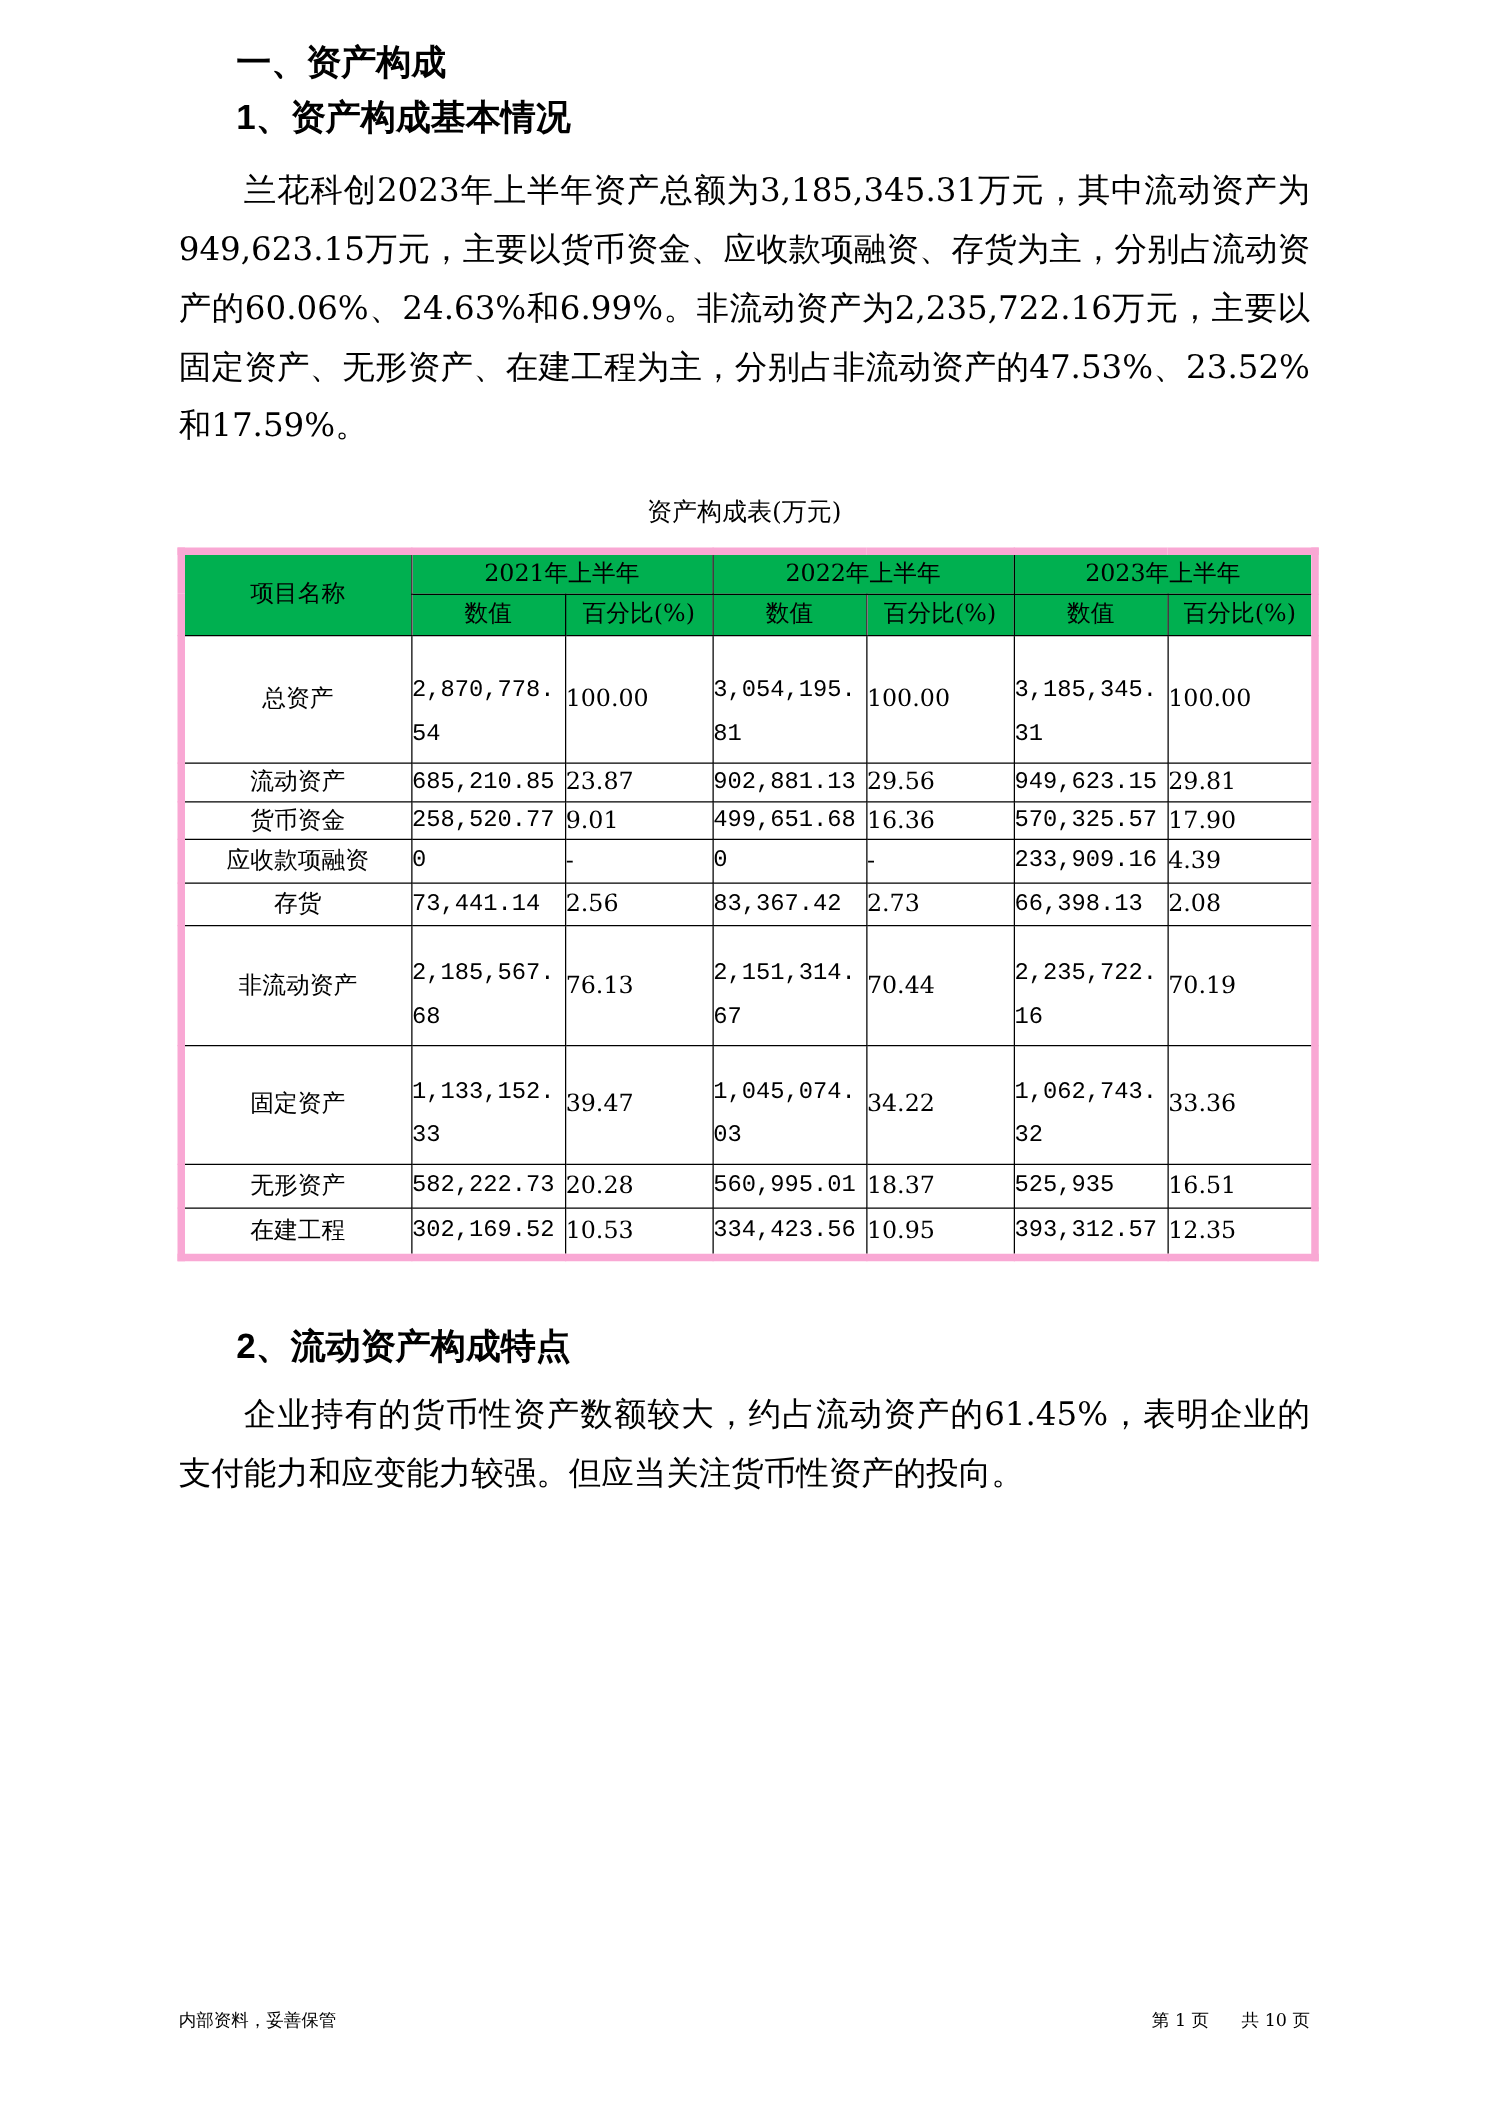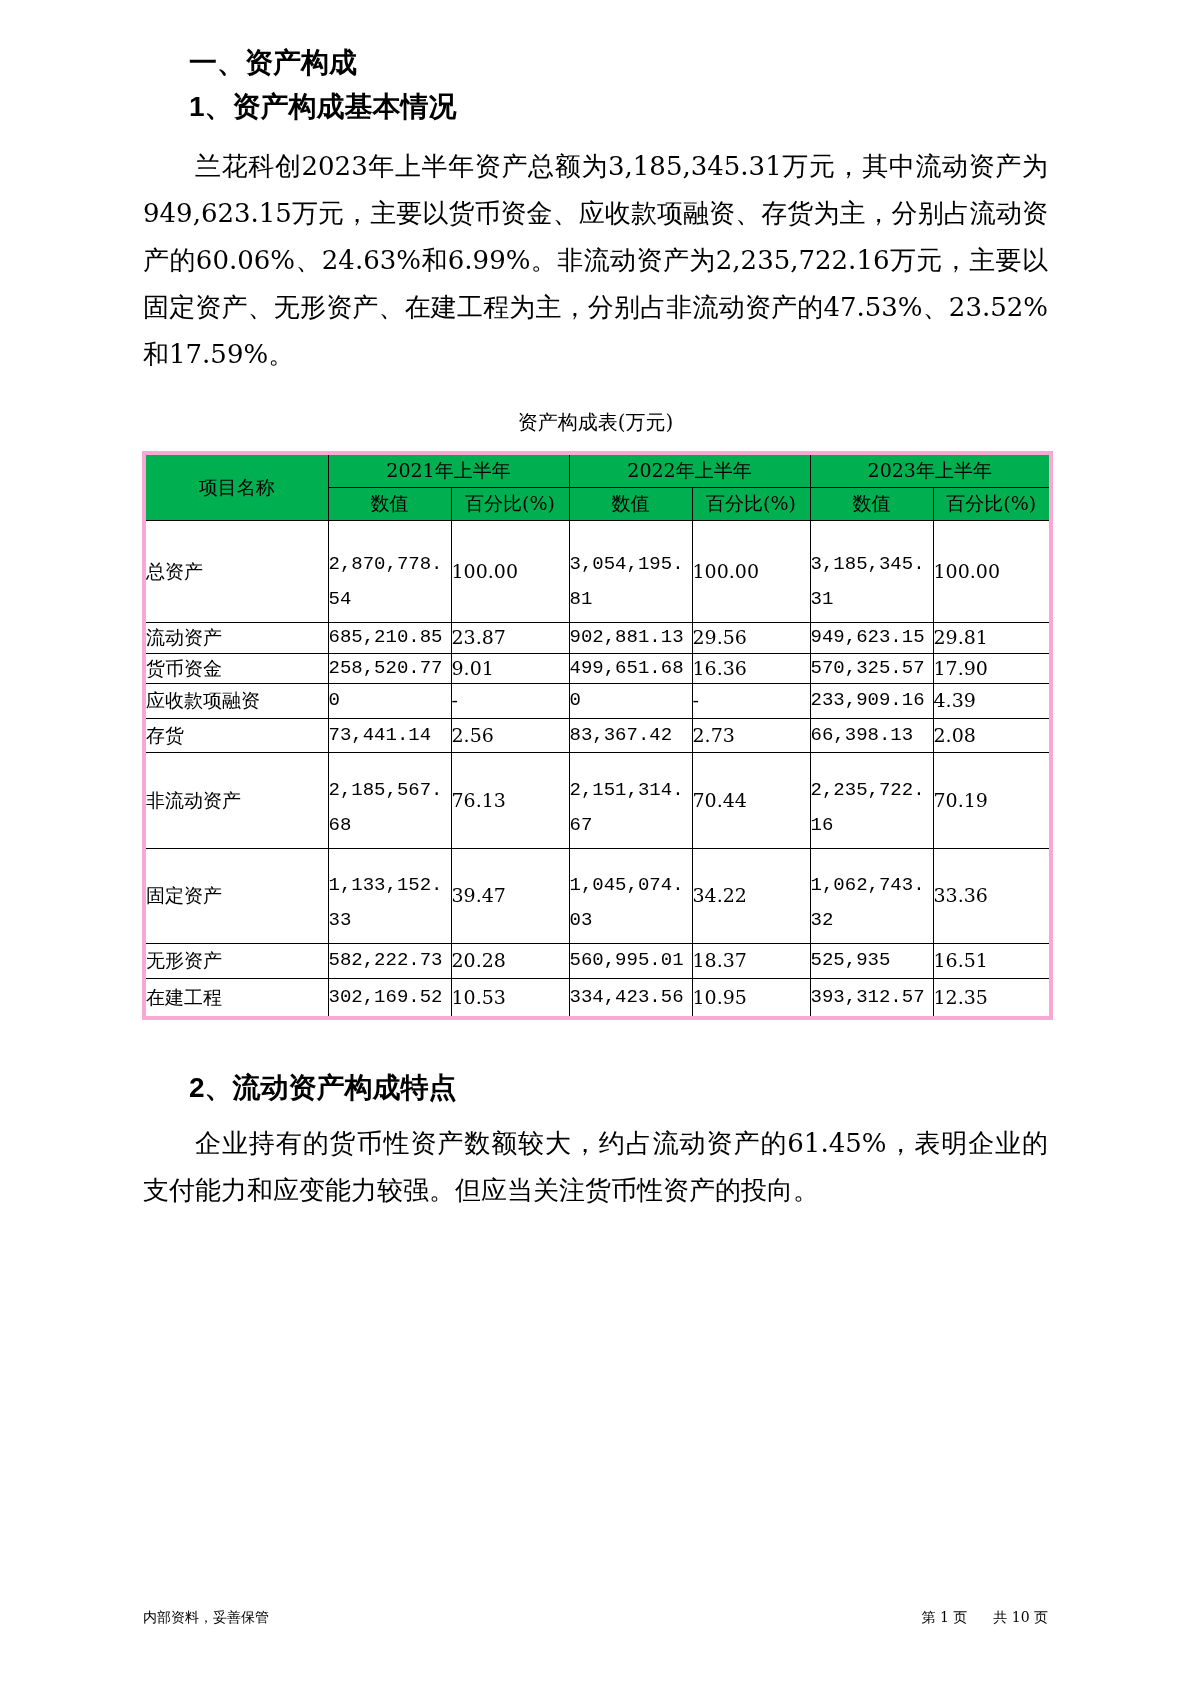--- a/index.html
+++ b/index.html
@@ -5,35 +5,35 @@
   html,body{margin:0;padding:0;background:#fff;}
   .page{width:1191px;height:1684px;background:#ffffff;position:relative;
         font-family:"DejaVu Serif","Liberation Serif",serif;color:#000;overflow:hidden;}
   .content{margin:0 143px;}
 
   .title{margin:0;padding-top:136px;font-family:"Liberation Sans",sans-serif;
          font-weight:bold;font-size:34px;line-height:40px;text-align:center;letter-spacing:1px;}
 
   .h{font-family:"Liberation Sans",sans-serif;font-weight:bold;font-size:28px;
      line-height:36px;margin:0 0 0 46px;}
-  .h-sec1{margin-top:45px;}
+  .h-sec1{margin-top:32px;}
   .h-sub1{margin-top:8px;}
   .h-sub2{margin-top:50px;}
 
   .para{font-size:26px;line-height:47px;text-align:justify;text-indent:2em;margin:18px 0 0 0;}
   .para2{margin-top:14px;}
 
   .caption{font-size:20px;line-height:28px;text-align:center;margin-top:30px;}
 
   table.assets{border-collapse:collapse;table-layout:fixed;width:907px;
-               margin:15px 0 0 -1px;border:4px solid #f9a8d4;font-size:19px;}
+               margin:15px 0 0 -1px;border:6px solid #f9a8d4;font-size:19px;}
   table.assets td{border:1px solid #000;overflow:hidden;padding:0;}
 
   .th{background:#00B050;text-align:center;vertical-align:middle;line-height:27px;}
-  .lbl{text-align:left;padding-left:9px;vertical-align:middle;line-height:27px;}
+  .lbl{text-align:center;padding-left:9px;vertical-align:middle;line-height:27px;}
   .v{font-family:Liberation Mono, monospace;text-align:left;vertical-align:middle;
      word-break:break-all;line-height:27px;padding:0 2px;}
   .p{font-family:"DejaVu Serif",serif;text-align:left;vertical-align:middle;
      line-height:27px;padding:0 3px;}
   tr.tall .v{vertical-align:bottom;line-height:35px;padding-bottom:5px;}
 
   tr.hy1{height:34px;} tr.hy2{height:33px;}
   tr.r0{height:102px;} tr.r1{height:31px;} tr.r2{height:30px;} tr.r3{height:35px;}
   tr.r4{height:34px;}  tr.r5{height:96px;} tr.r6{height:95px;} tr.r7{height:35px;}
   tr.r8{height:40px;}

